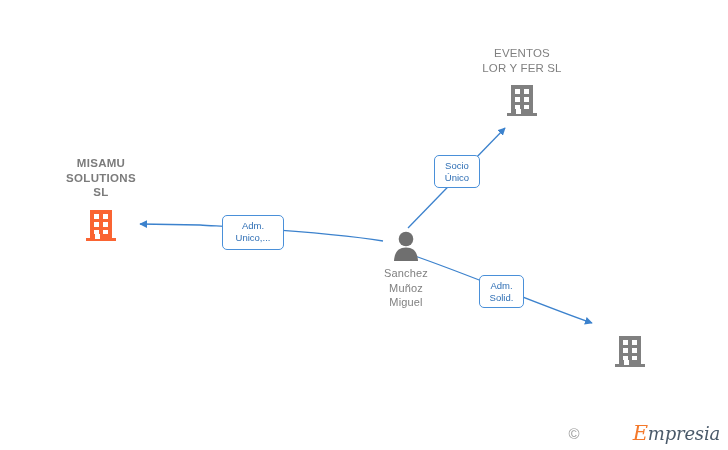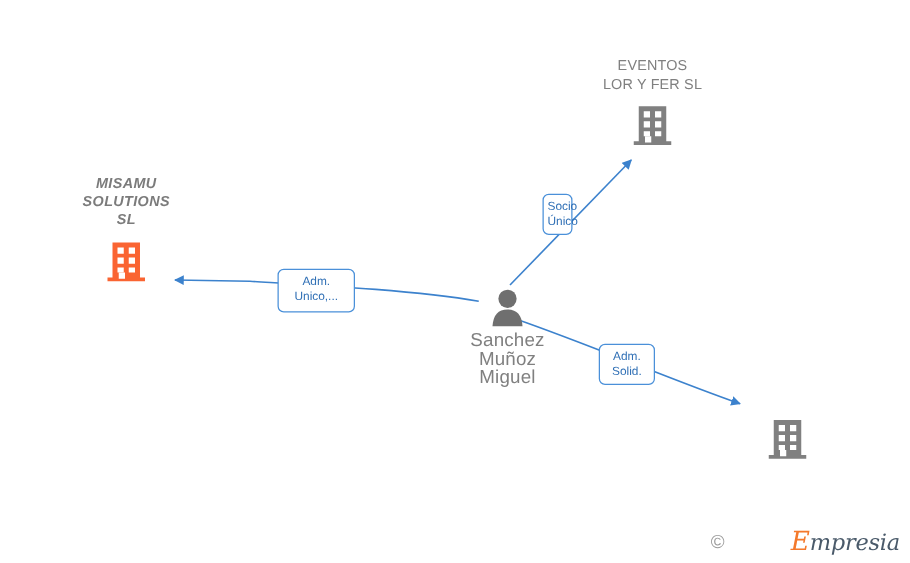--- a/index.html
+++ b/index.html
@@ -35,21 +35,21 @@
     letter-spacing: 0.15px;
     white-space: pre-line;
   }
   .node-label.focal {
     font-weight: bold;
     color: #7b7b7b;
     letter-spacing: 0.3px;
   }
   .node-label.person {
     color: #808080;
-    font-size: 15px;
+    font-size: 11px;
   }
   .icon-wrap {
     display: block;
     line-height: 0;
   }
   .edge-label {
     position: absolute;
     box-sizing: border-box;
     border: 1px solid #4a90d9;
     border-radius: 5px;
@@ -108,21 +108,21 @@
 
     <g>
       <path d="M 408,228 L 505,128" fill="none" stroke="#3c82cd" stroke-width="1.3" marker-end="url(#arrow-left)"></path>
     </g>
 
     <g>
       <path d="M 412,255 C 470,275 540,305 592,323" fill="none" stroke="#3c82cd" stroke-width="1.3" marker-end="url(#arrow-left)"></path>
     </g>
   </svg>
 
-  <div class="node" style="left:46px; top:140px; width:110px;font-style:italic;">
+  <div class="node" style="left:46px; top:156px; width:110px;">
     <div class="node-label focal">MISAMU
 SOLUTIONS
 SL</div>
     <span class="icon-wrap" style="margin-top:8px;">
       <svg width="32" height="34" viewBox="0 0 32 34" xmlns="http://www.w3.org/2000/svg">
         <rect x="5" y="2" width="22" height="29" fill="#fa6432"></rect>
         <rect x="1" y="30" width="30" height="3" fill="#fa6432"></rect>
         <rect x="9" y="6" width="5" height="5" fill="#ffffff"></rect>
         <rect x="18" y="6" width="5" height="5" fill="#ffffff"></rect>
         <rect x="9" y="14" width="5" height="5" fill="#ffffff"></rect>
@@ -176,21 +176,21 @@
         <rect x="9" y="22" width="5" height="4" fill="#ffffff"></rect>
         <rect x="18" y="22" width="5" height="4" fill="#ffffff"></rect>
         <rect x="10" y="26" width="5" height="5" fill="#ffffff"></rect>
       </svg>
     </span>
   </div>
 
   <div class="edge-label" style="left:222px; top:215px; width:62px; height:35px;">Adm.
 Unico,...</div>
 
-  <div class="edge-label" style="left:434px; top:155px; width:24px; height:33px;">Socio
+  <div class="edge-label" style="left:434px; top:155px; width:46px; height:33px;">Socio
 Único</div>
 
   <div class="edge-label" style="left:479px; top:275px; width:45px; height:33px;">Adm.
 Solid.</div>
 
   <div id="watermark">
     <span class="wm-c">©</span>
     <span class="wm-text"><span class="wm-e">E</span><span>mpresia</span></span>
   </div>
 

